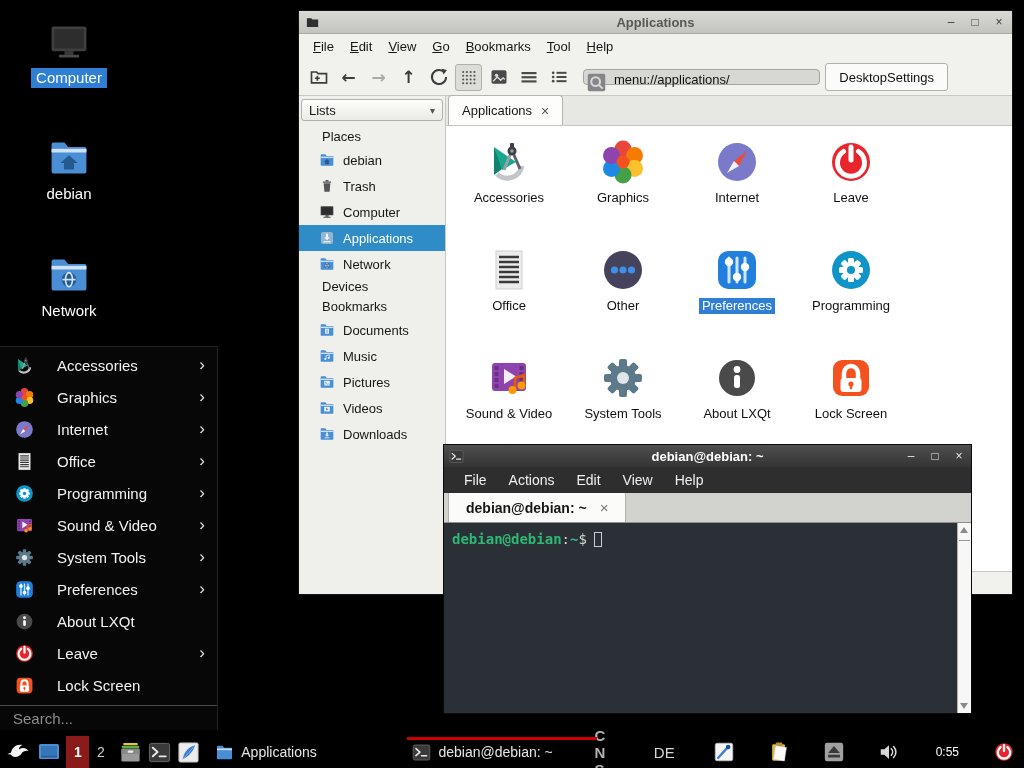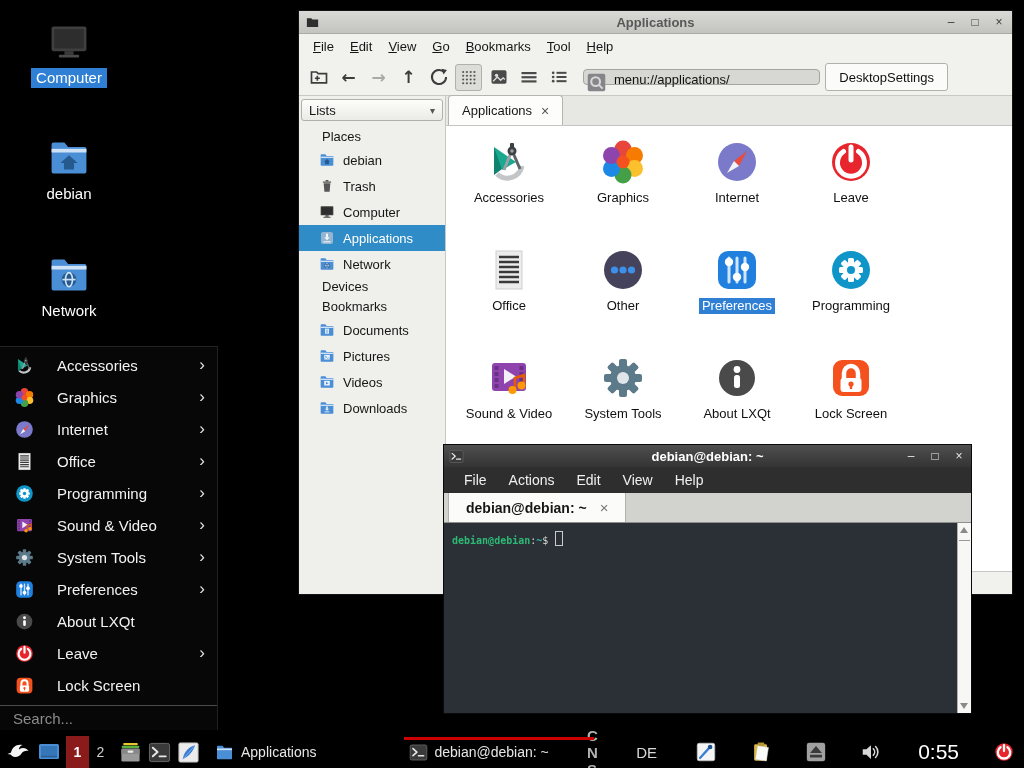--- a/index.html
+++ b/index.html
@@ -69,21 +69,21 @@
   #term { position:absolute; left:443px; top:444px; width:529px; height:270px; background:#2e2e2e; border:1px solid #0a0a0a; display:flex; flex-direction:column; }
   .term-titlebar { height:22px; background:linear-gradient(#4f4f4f,#343434); position:relative; display:flex; align-items:center; padding:0 5px; flex:none; }
   .term-titlebar .t-icon { width:15px; height:15px; }
   .term-title { position:absolute; left:0; right:0; text-align:center; font-weight:bold; font-size:13px; color:#fff; }
   .term-titlebar .win-controls span { color:#e6e6e6; }
   .term-menubar { height:26px; background:#2e2e2e; display:flex; align-items:center; color:#f0f0f0; font-size:14px; padding-left:9px; flex:none; }
   .term-menubar .m-item { padding:0 11px; }
   .term-tabbar { height:30px; background:#d2d2ce; border-bottom:1px solid #8e8e8a; display:flex; align-items:stretch; padding-left:4px; flex:none; }
   .term-tab { background:#fbfbf9; border-left:1px solid #b0b0ac; border-right:1px solid #b0b0ac; display:flex; align-items:center; padding:0 17px; font-size:14px; font-weight:bold; color:#161616; }
   .term-tab .tab-close { font-weight:normal; color:#777; font-size:15px; margin-left:13px; }
-  .term-content { flex:1; background:#2b3036; position:relative; font-family:"DejaVu Sans Mono",monospace; font-size:10px; padding:8px 0 0 8px; }
+  .term-content { flex:1; background:#2b3036; position:relative; font-family:"DejaVu Sans Mono",monospace; font-size:14px; padding:8px 0 0 8px; }
   .p-user { color:#2eb875; font-weight:bold; }
   .p-colon,.p-dollar { color:#d3d7cf; }
   .p-path { color:#35b1a8; font-weight:bold; }
   .cursor { display:inline-block; width:8px; height:15px; border:1px solid #c8ccd0; vertical-align:text-bottom; margin-left:7px; }
   .term-scrollbar { position:absolute; right:0; top:0; bottom:0; width:14px; background:#f7f7f5; border-left:1px solid #b0b0ac; }
   .sb-up { position:absolute; top:4px; left:2px; width:0; height:0; border-left:4.5px solid transparent; border-right:4.5px solid transparent; border-bottom:6px solid #8a8a8a; }
   .sb-down { position:absolute; bottom:4px; left:2px; width:0; height:0; border-left:4.5px solid transparent; border-right:4.5px solid transparent; border-top:6px solid #8a8a8a; }
   .sb-thumbline { position:absolute; top:17px; left:1px; right:1px; height:1px; background:#999; }
 
   
@@ -98,21 +98,21 @@
   .quick { display:flex; margin-left:7px; gap:6px; }
   .quick svg { width:23px; height:23px; }
   .task { display:flex; align-items:center; margin-left:10px; width:200px; height:32px; position:relative; padding-left:5px; font-size:14px; color:#e6e6e6; }
   .task svg { width:19px; height:19px; margin-right:7px; flex:none; }
   .task .active-line { position:absolute; top:1px; left:0; width:190px; height:3px; background:#c00; }
   .tray { margin-left:auto; display:flex; align-items:center; padding-right:7px;gap:24px; }
   .kbd-ind { color:#b2b2b2; font-size:15px; font-weight:bold; letter-spacing:3px; margin-right:10px; }
   .layout { color:#d8d8d8; font-size:15px; margin-right:14px; }
   .tray-icon { width:22px; height:22px; margin-right:9px; }
   .tray-icon svg { width:22px; height:22px; }
-  .clock { font-size:21px; color:#fff; margin:0 10px 0 3px; }
+  .clock { font-size:12px; color:#fff; margin:0 10px 0 3px; }
 </style>
 </head>
 <body>
 
 <svg width="0" height="0" style="position:absolute" aria-hidden="true">
 <defs>
 <symbol id="s-accessories" viewBox="0 0 48 48">
   <path d="M9 9 L9 37 L21 28 Z" fill="#0f8270"></path>
   <path d="M9 9 L31 24 L17 32 Z" fill="#1aa88e"></path>
   <path d="M12 36 A15 15 0 0 0 37 28" stroke="#c3c6c9" stroke-width="5" fill="none"></path>
@@ -589,20 +589,26 @@
       <div class="sb-header">Devices</div>
       <div class="sb-header">Bookmarks</div>
       <div class="sb-item">
         <svg>
             <use href="#s-folder-docs"></use>
           </svg>
         <span>Documents</span>
       </div>
       <div class="sb-item">
         <svg>
+            <use href="#s-folder-music"></use>
+          </svg>
+        <span>Music</span>
+      </div>
+      <div class="sb-item">
+        <svg>
             <use href="#s-folder-pics"></use>
           </svg>
         <span>Pictures</span>
       </div>
       <div class="sb-item">
         <svg>
             <use href="#s-folder-videos"></use>
           </svg>
         <span>Videos</span>
       </div>

